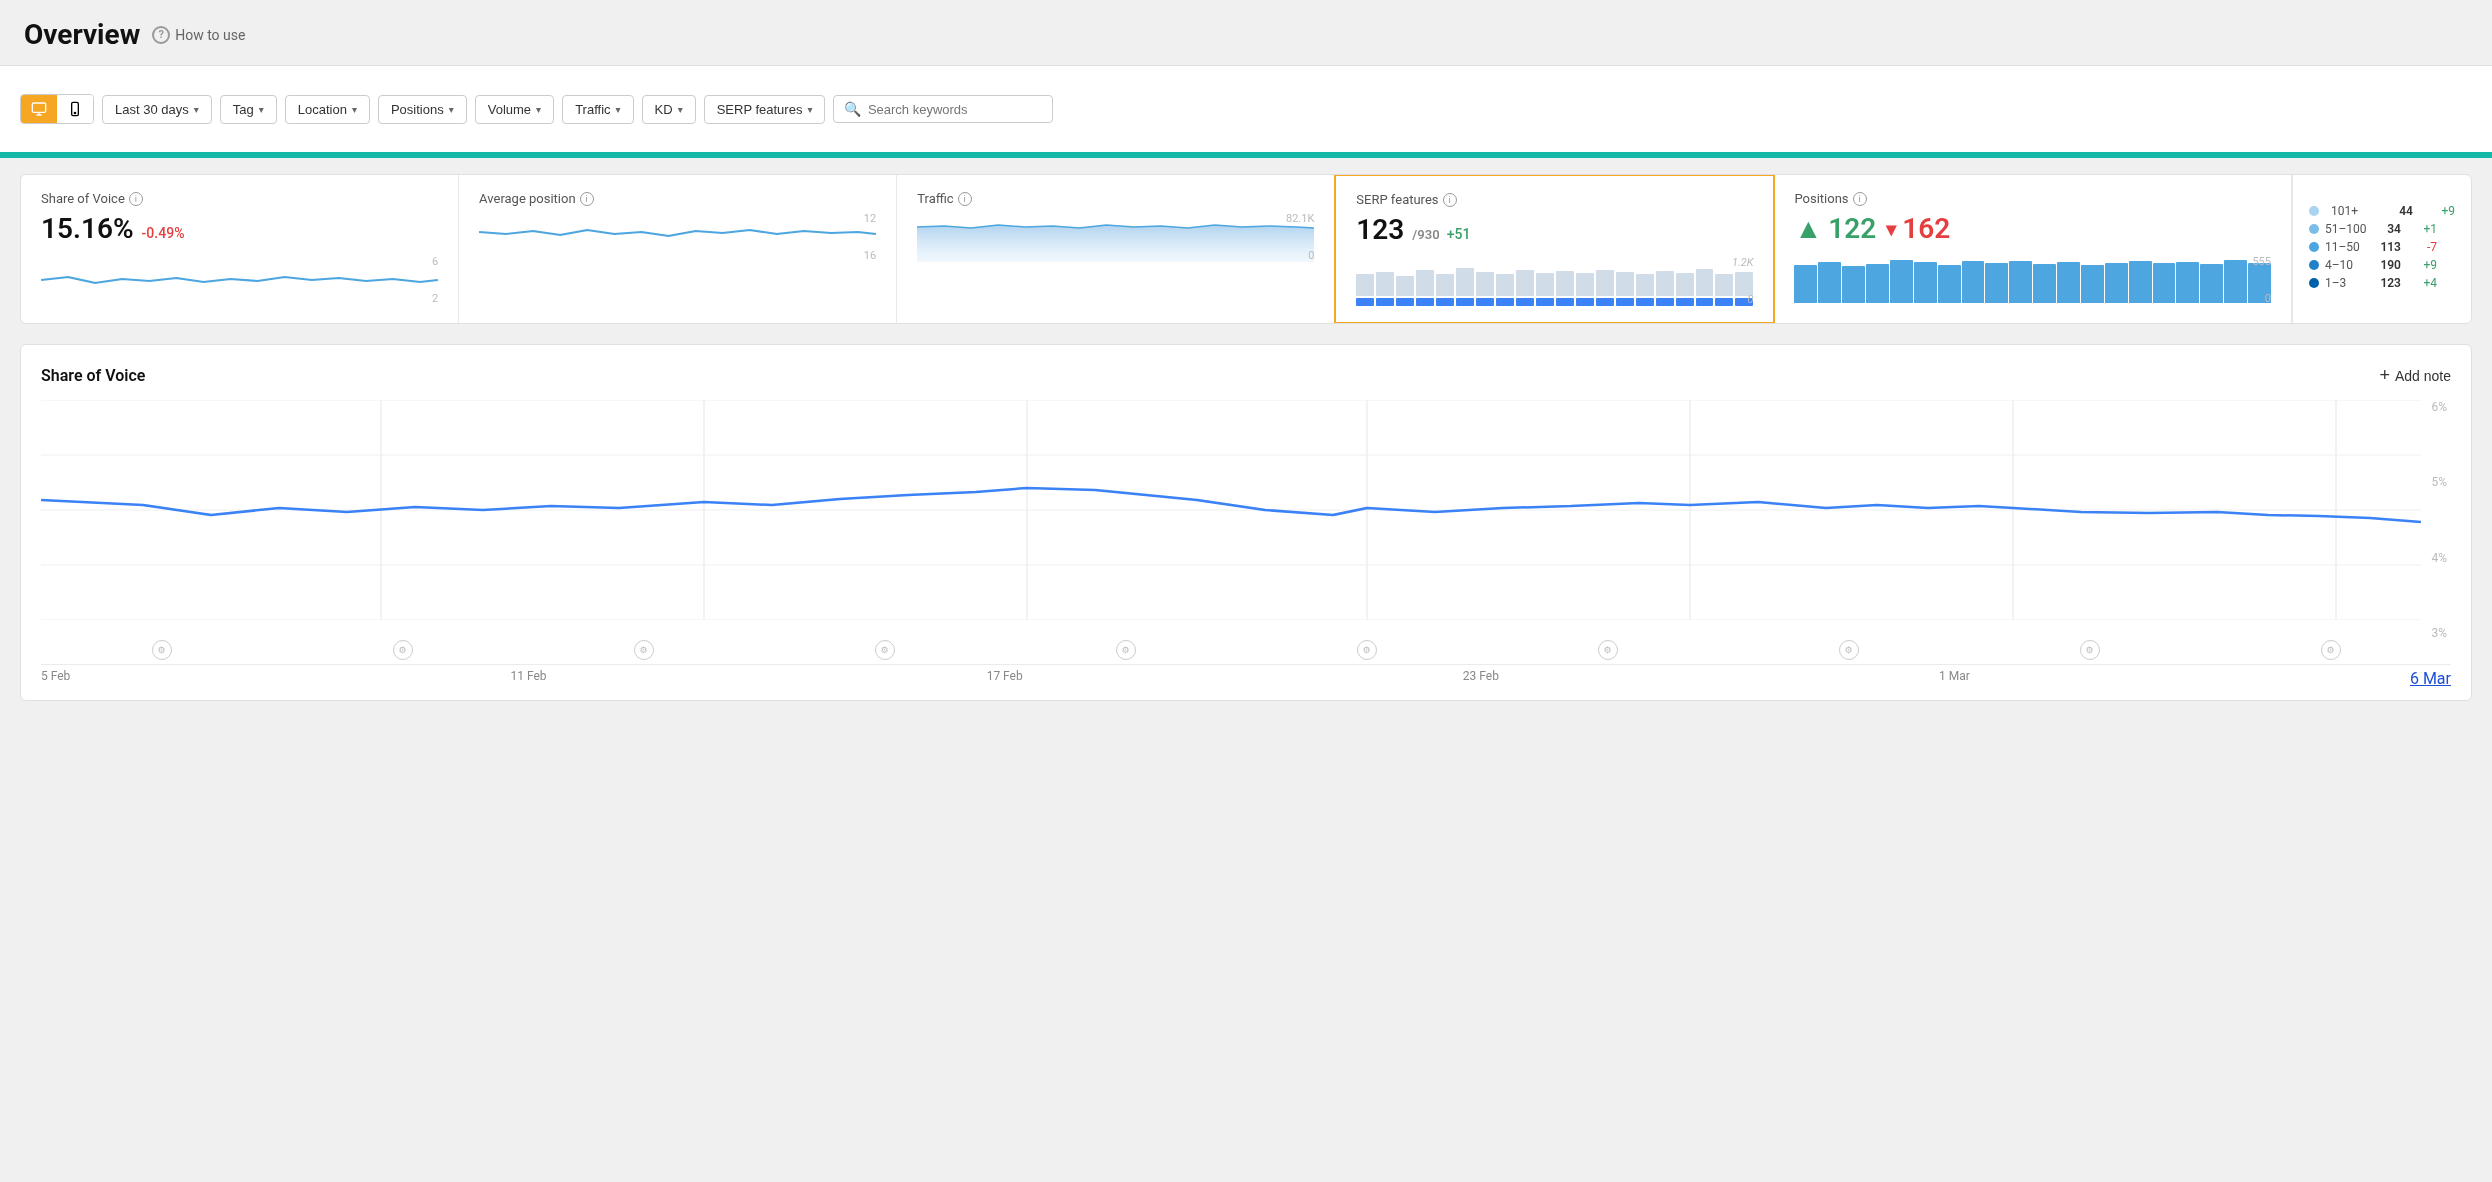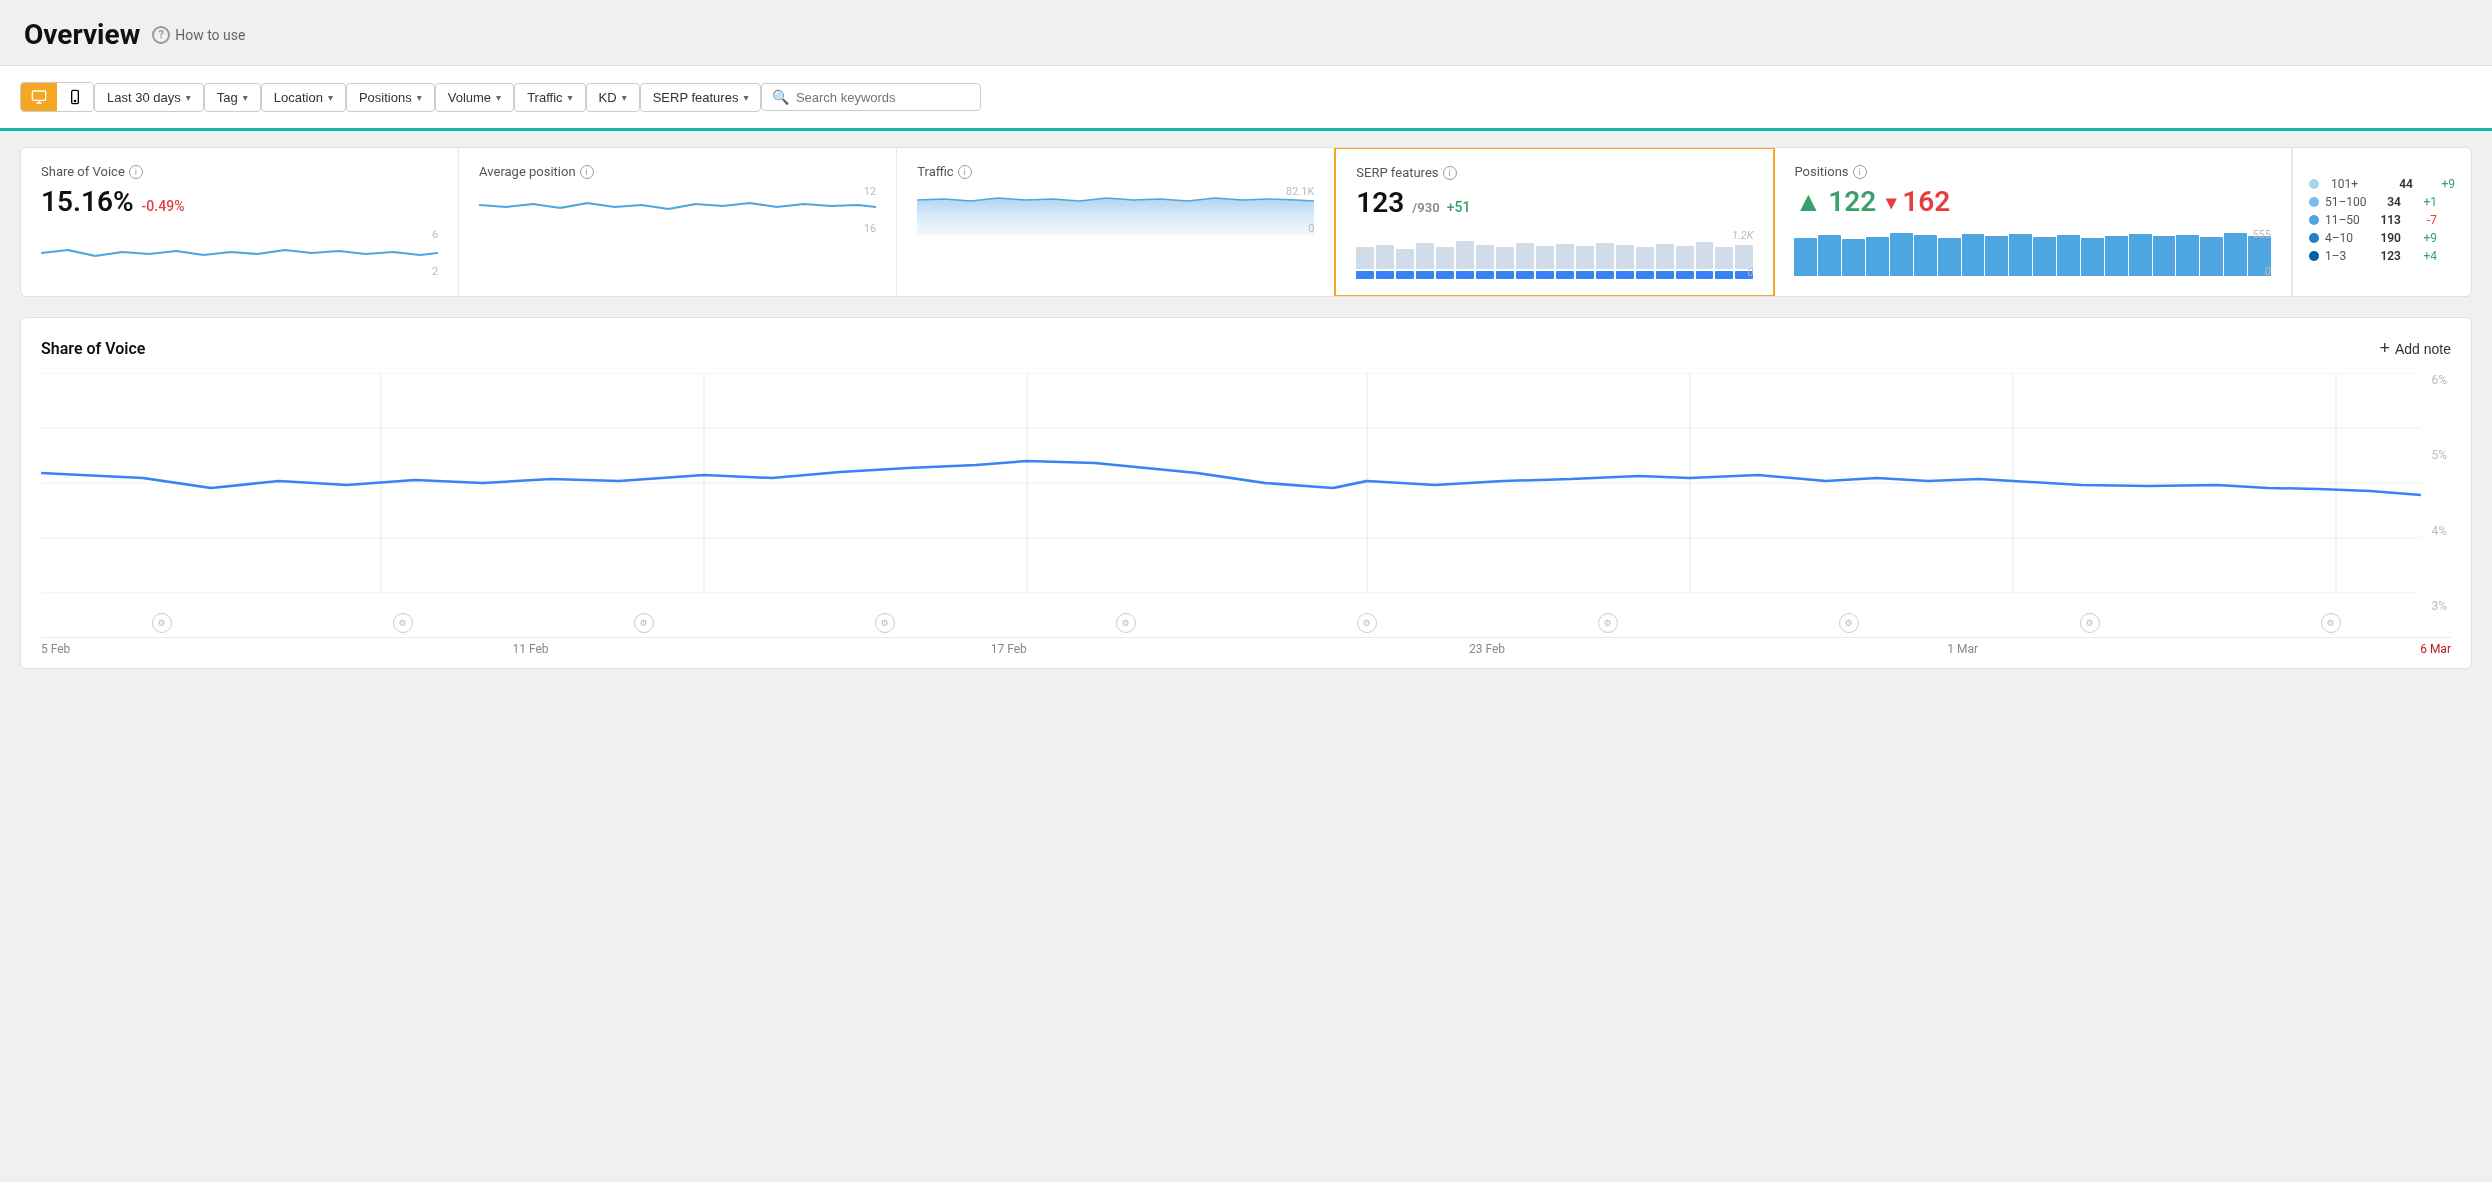--- a/index.html
+++ b/index.html
@@ -7,21 +7,21 @@
 
     .page-wrapper { background: #f0f0f0; min-height: 100vh; padding: 0; }
 
     
     .header { display: flex; align-items: center; padding: 18px 24px 14px; background: #f0f0f0; gap: 12px; }
     .header-title { font-size: 28px; font-weight: 700; color: #111; }
     .how-to-use { display: flex; align-items: center; gap: 5px; color: #666; font-size: 14px; cursor: pointer; }
     .how-to-use-icon { width: 18px; height: 18px; border-radius: 50%; border: 2px solid #999; display: flex; align-items: center; justify-content: center; font-size: 11px; color: #999; font-weight: 700; }
 
     
-    .toolbar { background: #fff; padding: 16px 20px; display: flex; align-items: center; border-bottom: 3px solid #14b8a6; border-top: 1px solid #e0e0e0; }
+    .toolbar { background: #fff; padding: 28px 20px; display: flex; align-items: center; gap: 8px; border-bottom: 6px solid #14b8a6; border-top: 1px solid #e0e0e0; }
     .device-toggle { display: flex; border: 1px solid #ccc; border-radius: 4px; overflow: hidden; }
     .device-btn { padding: 6px 10px; background: #fff; border: none; cursor: pointer; display: flex; align-items: center; justify-content: center; }
     .device-btn.active { background: #f5a623; color: #fff; }
     .device-btn svg { width: 16px; height: 16px; }
 
     .filter-btn { padding: 6px 12px; background: #fff; border: 1px solid #ccc; border-radius: 4px; cursor: pointer; display: flex; align-items: center; gap: 5px; font-size: 13px; color: #333; white-space: nowrap; }
     .chevron { font-size: 10px; color: #666; }
 
     .search-box { display: flex; align-items: center; border: 1px solid #ccc; border-radius: 4px; padding: 5px 10px; gap: 6px; background: #fff; flex: 1; max-width: 220px; }
     .search-box input { border: none; outline: none; font-size: 13px; color: #3b82f6; width: 100%; background: transparent; }
@@ -380,18 +380,18 @@
         <div class="x-icon">⚙</div>
         <div class="x-icon">⚙</div>
       </div>
 
       <div style="display:flex;justify-content:space-between;padding:4px 0 12px;border-top:1px solid #ebebeb;">
         <span style="font-size:12px;color:#888;">5 Feb</span>
         <span style="font-size:12px;color:#888;">11 Feb</span>
         <span style="font-size:12px;color:#888;">17 Feb</span>
         <span style="font-size:12px;color:#888;">23 Feb</span>
         <span style="font-size:12px;color:#888;">1 Mar</span>
-        <span style="font-size:12px;color:#b91c1c;">6 Mar</span>
+        <span style="font-size:16px;color:#1d4ed8;text-decoration:underline;">6 Mar</span>
       </div>
     </div>
 
   </div>
 </div>
 
 </body></html>

